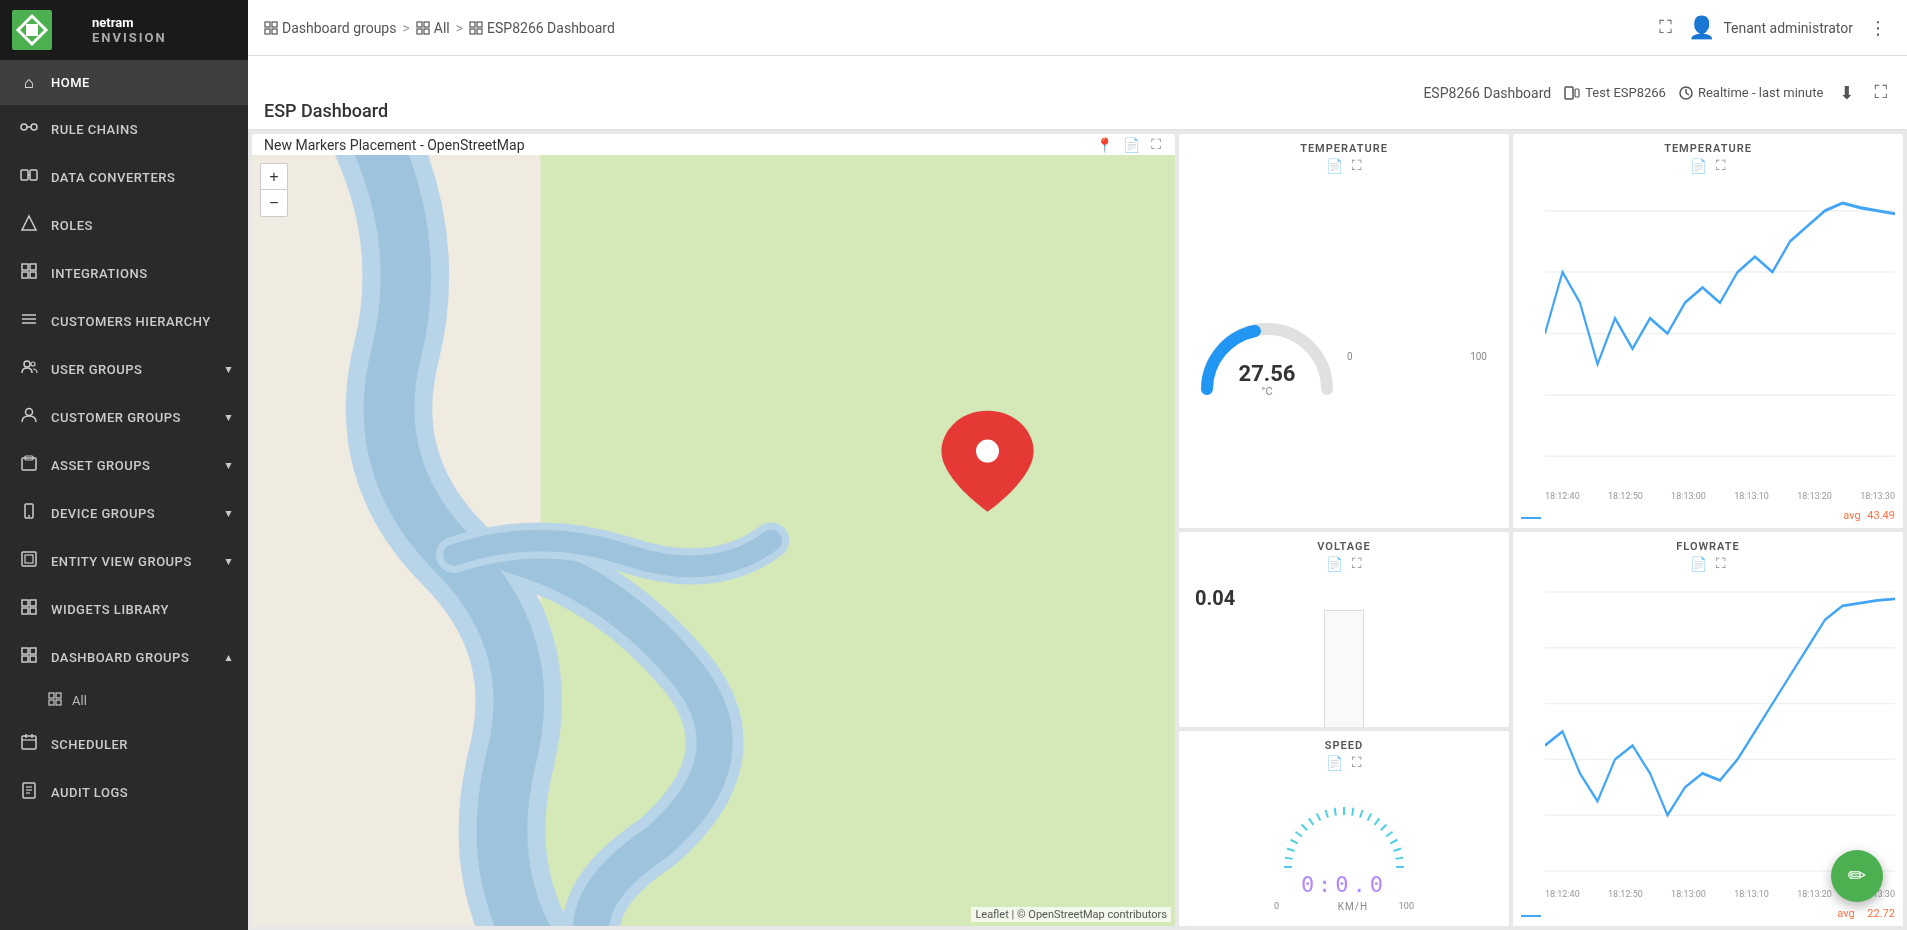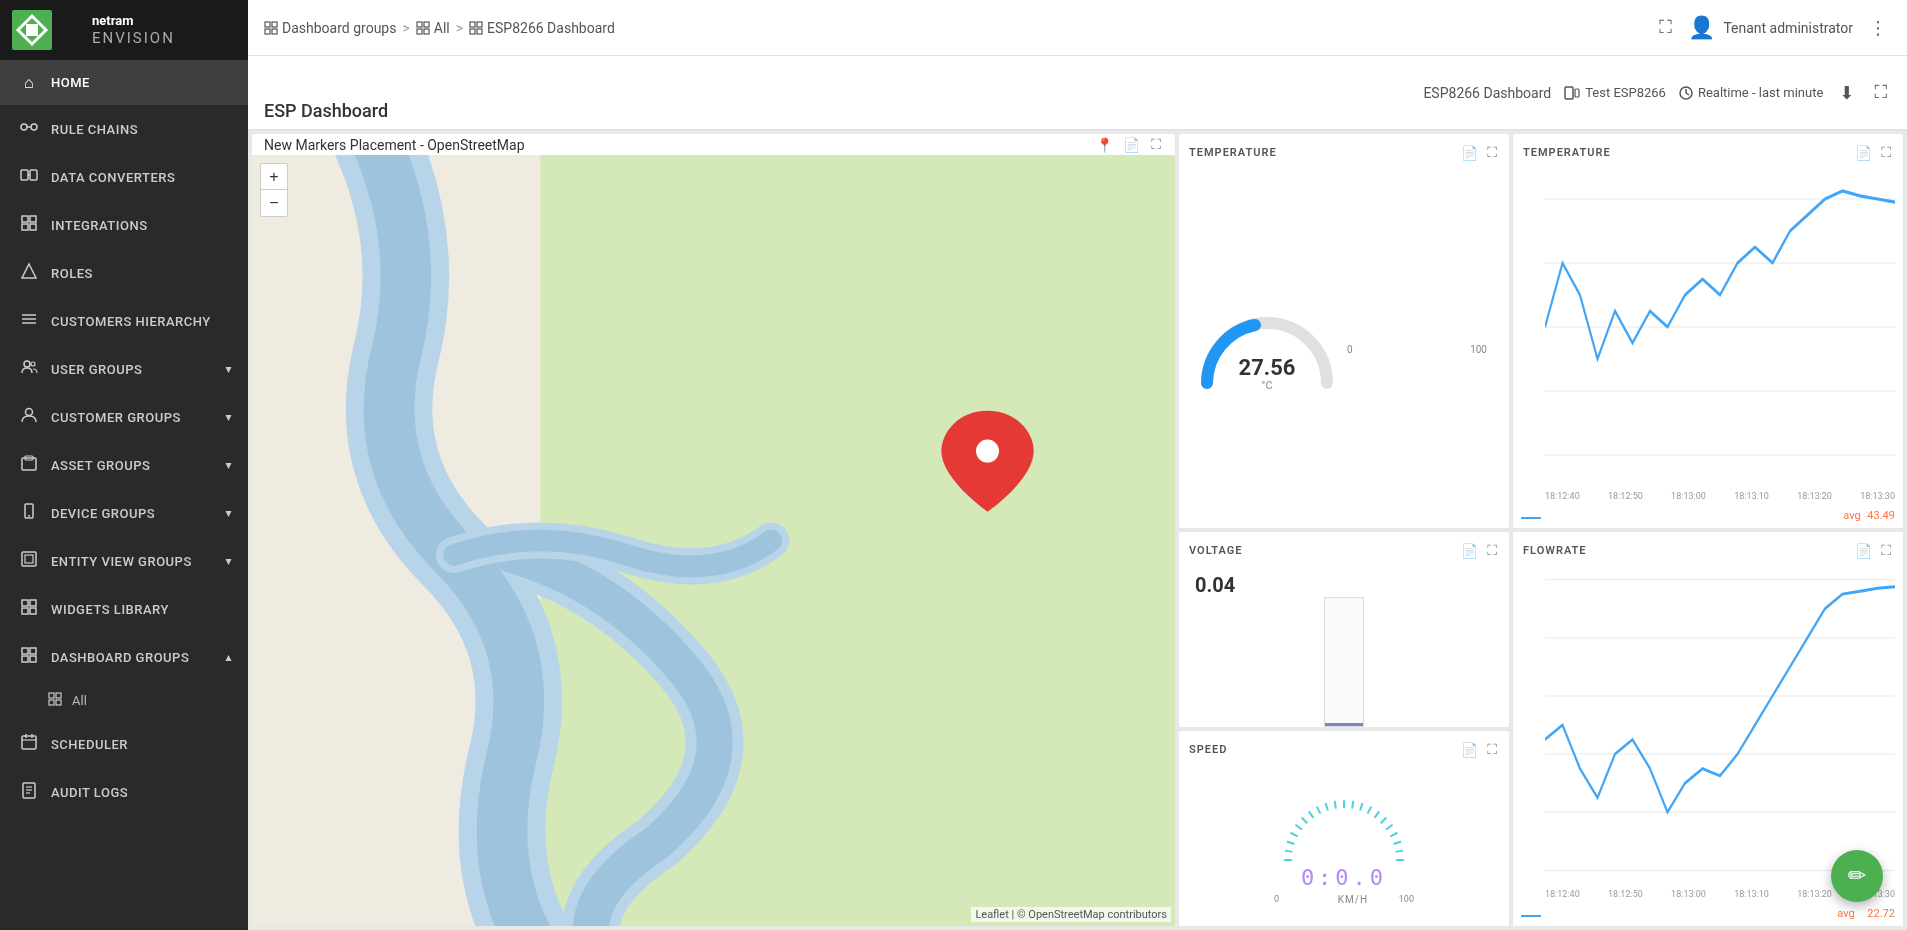--- a/index.html
+++ b/index.html
@@ -24,21 +24,21 @@
       gap: 32px;
     }
     .logo-box {
       width: 40px; height: 40px;
       background: #4caf50;
       display: flex; align-items: center; justify-content: center;
       margin-right: 8px;
       border-radius: 2px;
     }
     .logo-text { color: #fff; font-size: 13px; font-weight: bold; line-height: 1.2; }
-    .logo-sub { font-size: 15px; letter-spacing: 2px; color: #aaa; }
+    .logo-sub { font-size: 13px; letter-spacing: 2px; color: #aaa; font-weight: bold; }
 
     .sidebar-nav { flex: 1; }
     .nav-item {
       display: flex; align-items: center; padding: 13px 16px;
       cursor: pointer; font-size: 13px; font-weight: 500;
       letter-spacing: 0.5px; color: #ccc;
       border-left: 3px solid transparent;
       transition: background 0.2s;
     }
     .nav-item.active { background: rgba(255,255,255,0.1); color: #fff; }
@@ -122,20 +122,21 @@
     }
 
     .map-widget {
       grid-row: 1 / 3;
     }
 
     .widget-header {
       display: flex; align-items: center; justify-content: space-between;
       padding: 8px 10px 4px 10px;
       flex-shrink: 0;
+      flex-direction: column;
     }
     .widget-title { font-size: 11px; font-weight: 600; letter-spacing: 1px; color: #555; text-transform: uppercase; }
     .widget-actions { display: flex; gap: 4px; }
     .widget-btn { background: none; border: none; cursor: pointer; color: #888; font-size: 14px; padding: 2px; }
 
     
     .map-widget .map-header {
       display: flex; align-items: center; justify-content: space-between;
       padding: 0 12px;
       flex-shrink: 0;
@@ -244,36 +245,36 @@
             <rect x="10" y="4" width="7" height="10" rx="1" stroke="#ccc" stroke-width="1.5"></rect>
             <line x1="8" y1="9" x2="10" y2="9" stroke="#ccc" stroke-width="1.5"></line>
           </svg>
       </span>
       <span>DATA CONVERTERS</span>
     </div>
 
     <div class="nav-item">
       <span class="nav-icon">
         <svg width="18" height="18" viewBox="0 0 18 18" fill="none">
+            <polygon points="9,2 16,16 2,16" stroke="#ccc" stroke-width="1.5" fill="none"></polygon>
+          </svg>
+      </span>
+      <span>ROLES</span>
+    </div>
+
+    <div class="nav-item">
+      <span class="nav-icon">
+        <svg width="18" height="18" viewBox="0 0 18 18" fill="none">
             <rect x="2" y="2" width="6" height="6" stroke="#ccc" stroke-width="1.5"></rect>
             <rect x="10" y="2" width="6" height="6" stroke="#ccc" stroke-width="1.5"></rect>
             <rect x="2" y="10" width="6" height="6" stroke="#ccc" stroke-width="1.5"></rect>
             <rect x="10" y="10" width="6" height="6" stroke="#ccc" stroke-width="1.5"></rect>
           </svg>
       </span>
       <span>INTEGRATIONS</span>
-    </div>
-
-    <div class="nav-item">
-      <span class="nav-icon">
-        <svg width="18" height="18" viewBox="0 0 18 18" fill="none">
-            <polygon points="9,2 16,16 2,16" stroke="#ccc" stroke-width="1.5" fill="none"></polygon>
-          </svg>
-      </span>
-      <span>ROLES</span>
     </div>
 
     <div class="nav-item">
       <span class="nav-icon">
         <svg width="18" height="18" viewBox="0 0 18 18" fill="none">
             <line x1="2" y1="5" x2="16" y2="5" stroke="#ccc" stroke-width="1.5"></line>
             <line x1="2" y1="9" x2="16" y2="9" stroke="#ccc" stroke-width="1.5"></line>
             <line x1="2" y1="13" x2="16" y2="13" stroke="#ccc" stroke-width="1.5"></line>
           </svg>
       </span>

